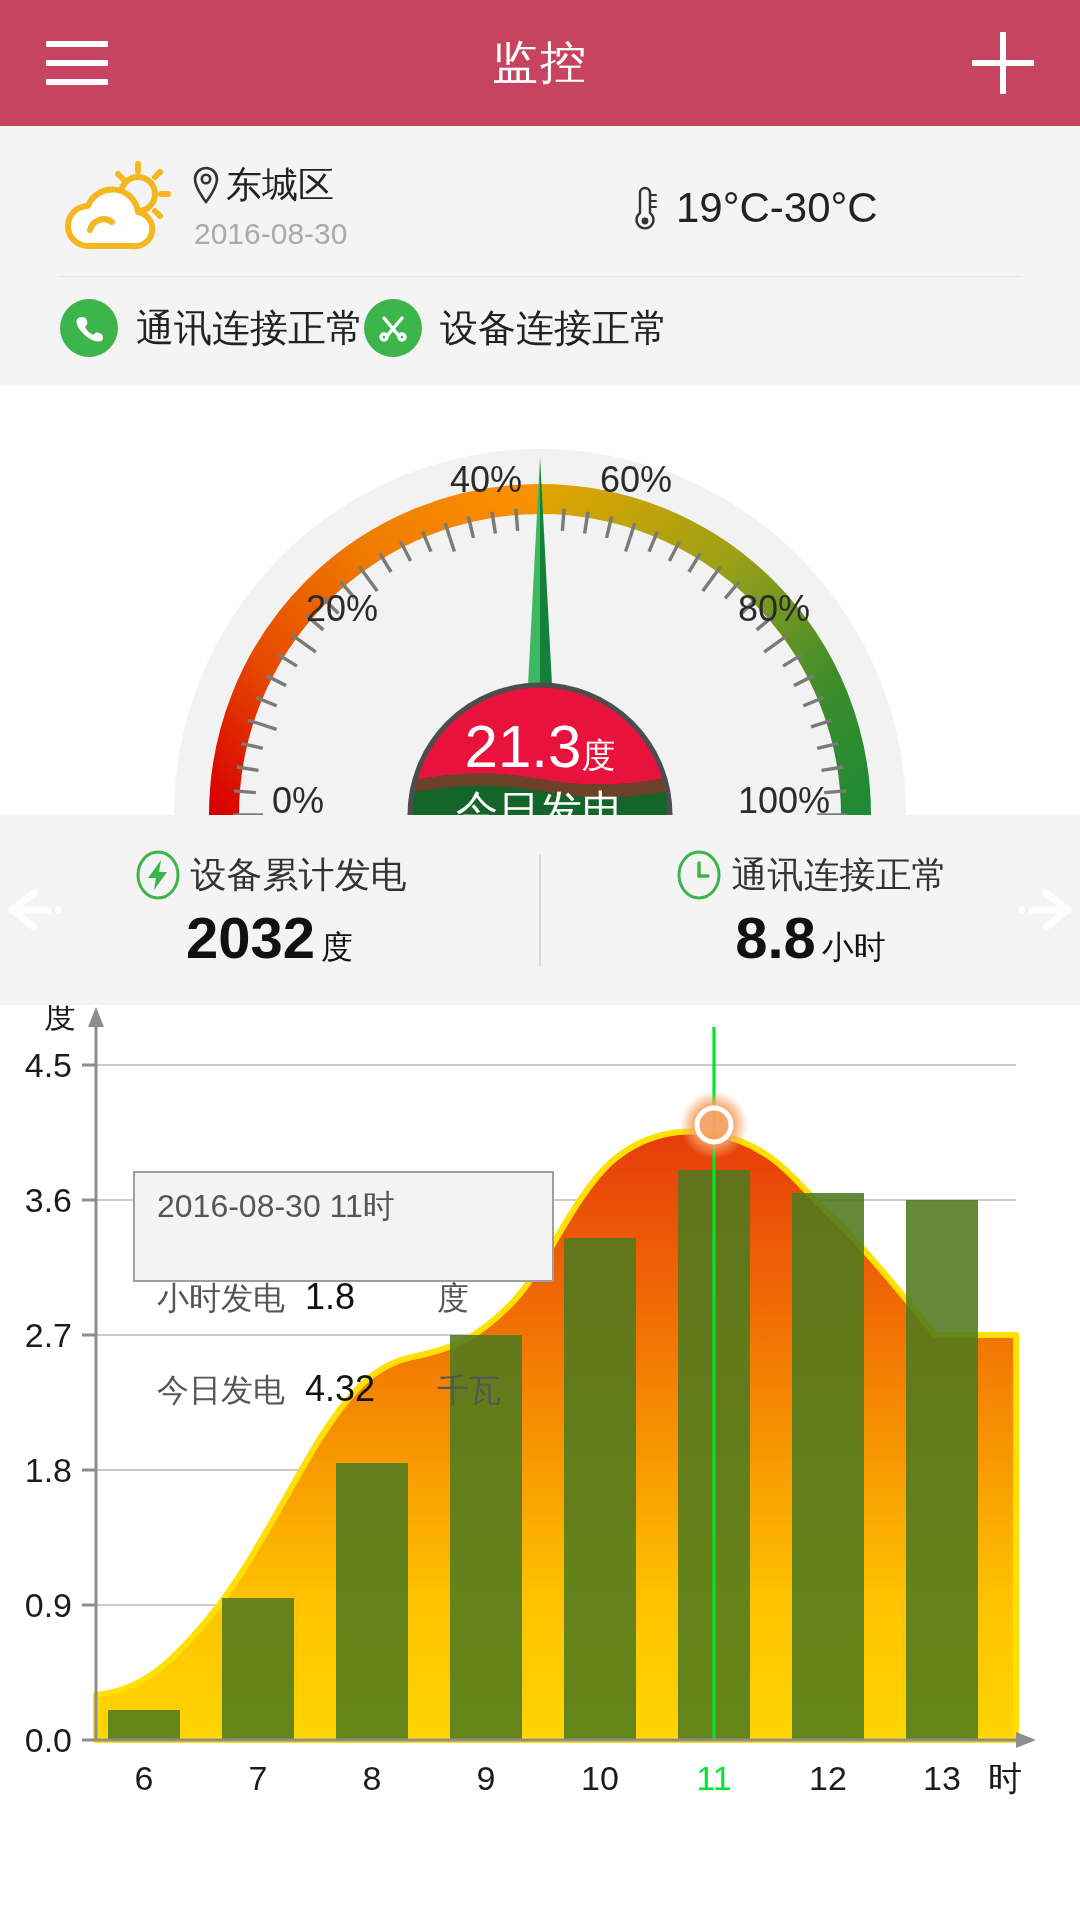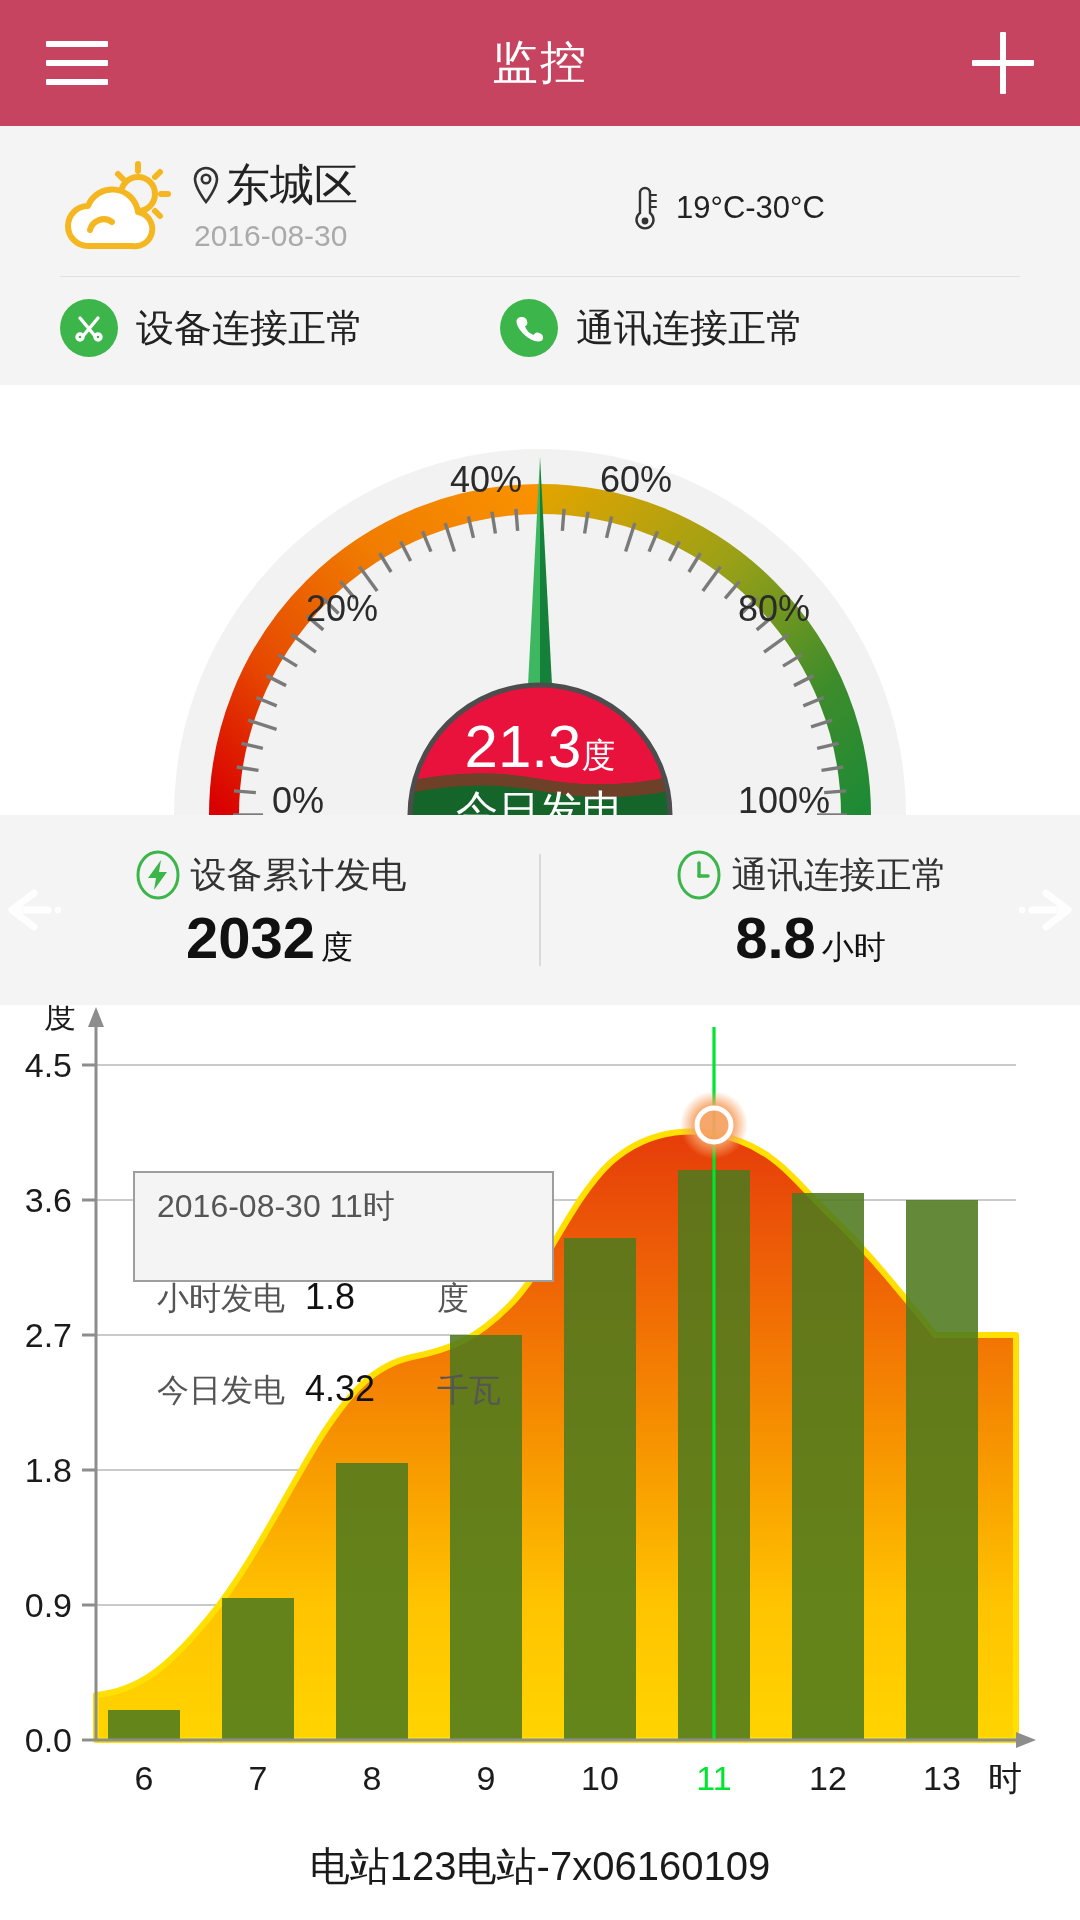--- a/index.html
+++ b/index.html
@@ -36,25 +36,25 @@
 
   
   .weather {
     background:#F4F4F4; padding:22px 60px 18px 60px;
   }
   .weather-top { display:flex; align-items:center; height:120px; }
   .wx-icon { width:120px; height:100px; flex:none; position:relative; }
   .wx-place { flex:1; padding-left:10px; }
   .place-line { display:flex; align-items:center; gap:4px; }
   .pin { width:32px; height:40px; flex:none; }
-  .place-name { font-size:44px; color:#222; line-height:1; }
+  .place-name { font-size:36px; color:#222; line-height:1; }
   .place-date { font-size:30px; color:#aaa; margin-top:12px; padding-left:4px; }
   .wx-temp { display:flex; align-items:center; gap:16px; width:390px; }
   .thermo { width:30px; height:50px; flex:none; }
-  .temp-text { font-size:31px; color:#222; }
+  .temp-text { font-size:42px; color:#222; }
 
   .divider-line { height:1px; background:#E2E2E2; margin:8px 0 0 0; }
 
   .status-row { display:flex; align-items:center; padding:22px 0 10px 0; }
   .status-item { display:flex; align-items:center; gap:18px; }
   .status-item.first { width:440px; }
   .badge {
     width:58px; height:58px; border-radius:50%; background:#3CB54A; flex:none;
     display:flex; align-items:center; justify-content:center;
   }
@@ -159,40 +159,40 @@
             </g>
           </svg>
         </span>
         <span class="temp-text">19°C-30°C</span>
       </div>
     </div>
 
     <div class="divider-line"></div>
 
     <div class="status-row">
+      <div class="status-item">
+        <span class="badge">
+          <svg width="36" height="36" viewBox="0 0 36 36">
+            <path d="M11 7 c3 0 4 1 5 4 c1 3 0 4 -2 5.5 c1.5 4 4.5 7 8.5 8.5 c1.5 -2 2.5 -3 5.5 -2 c3 1 4 2 4 5 c0 2.5 -2 3.5 -4.5 3.5 C18 31.5 5.5 19 5.5 11.5 C5.5 9 7.5 7 11 7 z" fill="#fff"></path>
+          </svg>
+        </span>
+        <span class="status-text">通讯连接正常</span>
+      </div>
       <div class="status-item first">
         <span class="badge">
           <svg width="36" height="36" viewBox="0 0 36 36">
             <g stroke="#fff" stroke-width="3.4" stroke-linecap="round" fill="none">
               <path d="M9 8 L24 26"></path>
               <path d="M27 8 L12 26"></path>
               <circle cx="9" cy="27" r="3"></circle>
               <circle cx="27" cy="27" r="3"></circle>
             </g>
           </svg>
         </span>
         <span class="status-text">设备连接正常</span>
-      </div>
-      <div class="status-item">
-        <span class="badge">
-          <svg width="36" height="36" viewBox="0 0 36 36">
-            <path d="M11 7 c3 0 4 1 5 4 c1 3 0 4 -2 5.5 c1.5 4 4.5 7 8.5 8.5 c1.5 -2 2.5 -3 5.5 -2 c3 1 4 2 4 5 c0 2.5 -2 3.5 -4.5 3.5 C18 31.5 5.5 19 5.5 11.5 C5.5 9 7.5 7 11 7 z" fill="#fff"></path>
-          </svg>
-        </span>
-        <span class="status-text">通讯连接正常</span>
       </div>
     </div>
   </div>
 
   <div class="gauge-wrap">
     <svg width="760" height="430" viewBox="0 0 760 430">
       <defs>
         <linearGradient id="arcGrad" x1="0" y1="1" x2="1" y2="0">
           <stop offset="0%" stop-color="#D90000"></stop>
           <stop offset="14%" stop-color="#E23A00"></stop>
@@ -513,21 +513,20 @@
         <text x="372" y="785">8</text>
         <text x="486" y="785">9</text>
         <text x="600" y="785">10</text>
         <text x="714" y="785" fill="#00E52E">11</text>
         <text x="828" y="785">12</text>
         <text x="942" y="785">13</text>
         <text x="1022" y="785" text-anchor="end">时</text>
       </g>
     </svg>
 
-    <div class="caption">电站123电站-7x06160109</div>
   </div>
 
   <div class="tooltip">
     <div class="tt-title">2016-08-30 11时</div>
     <div class="tt-row">
       <span class="tt-k">小时发电</span>
       <span class="tt-v">1.8</span>
       <span class="tt-u">度</span>
     </div>
     <div class="tt-row">

